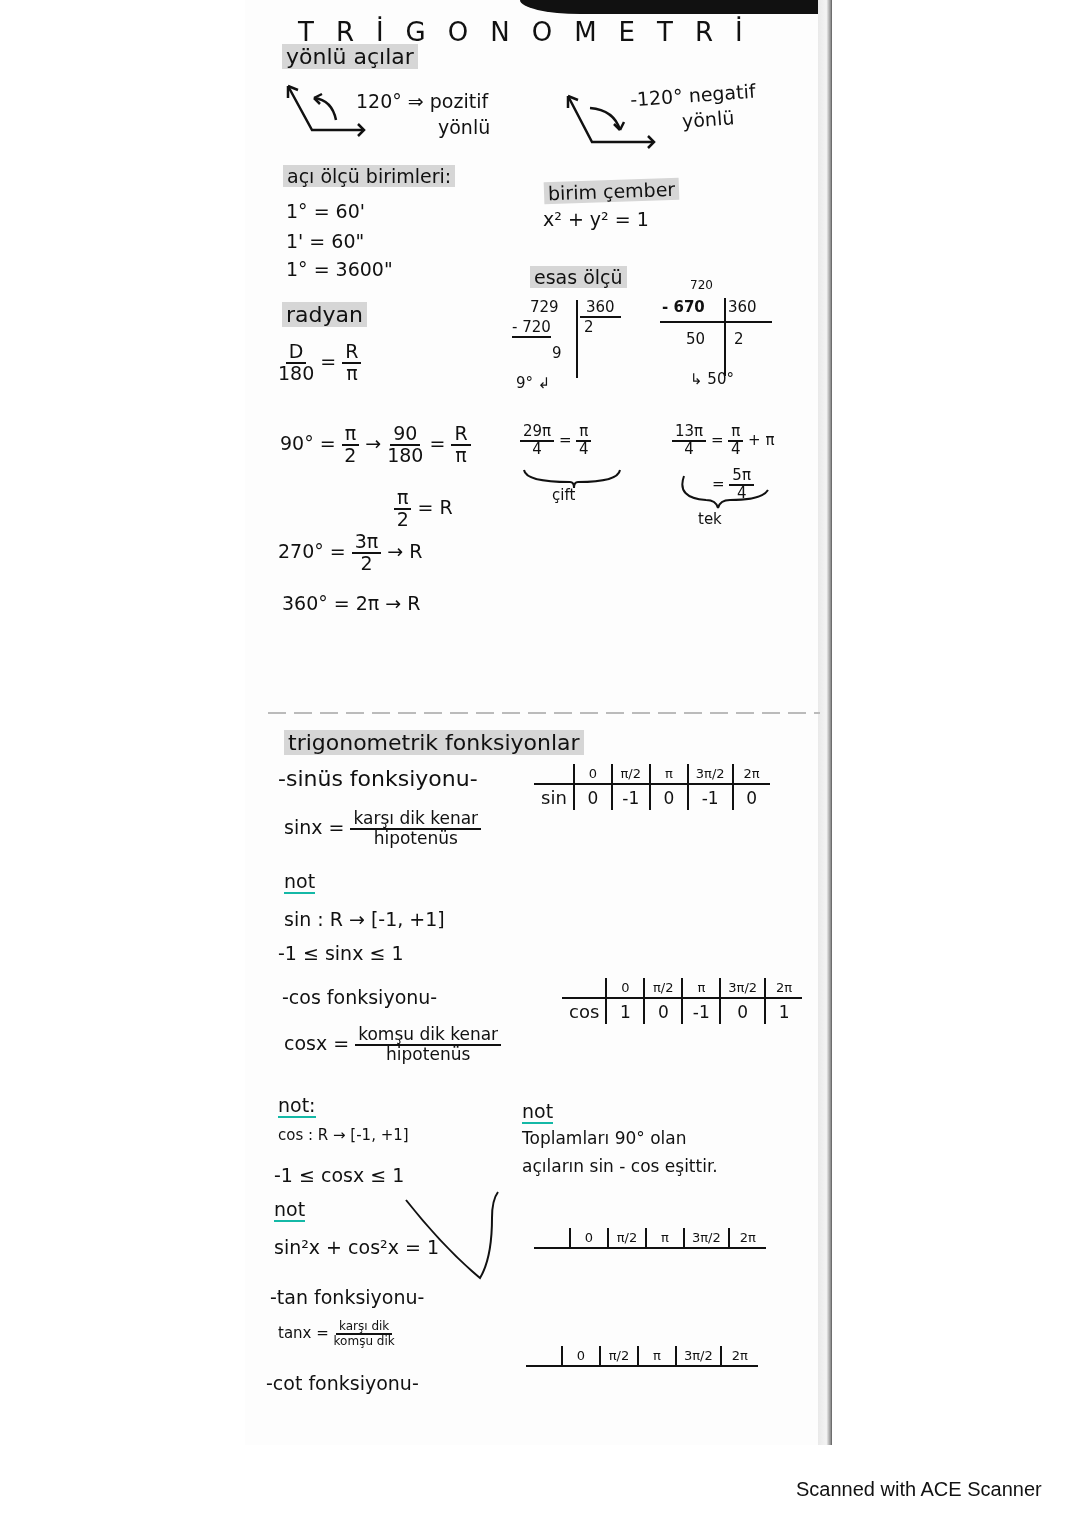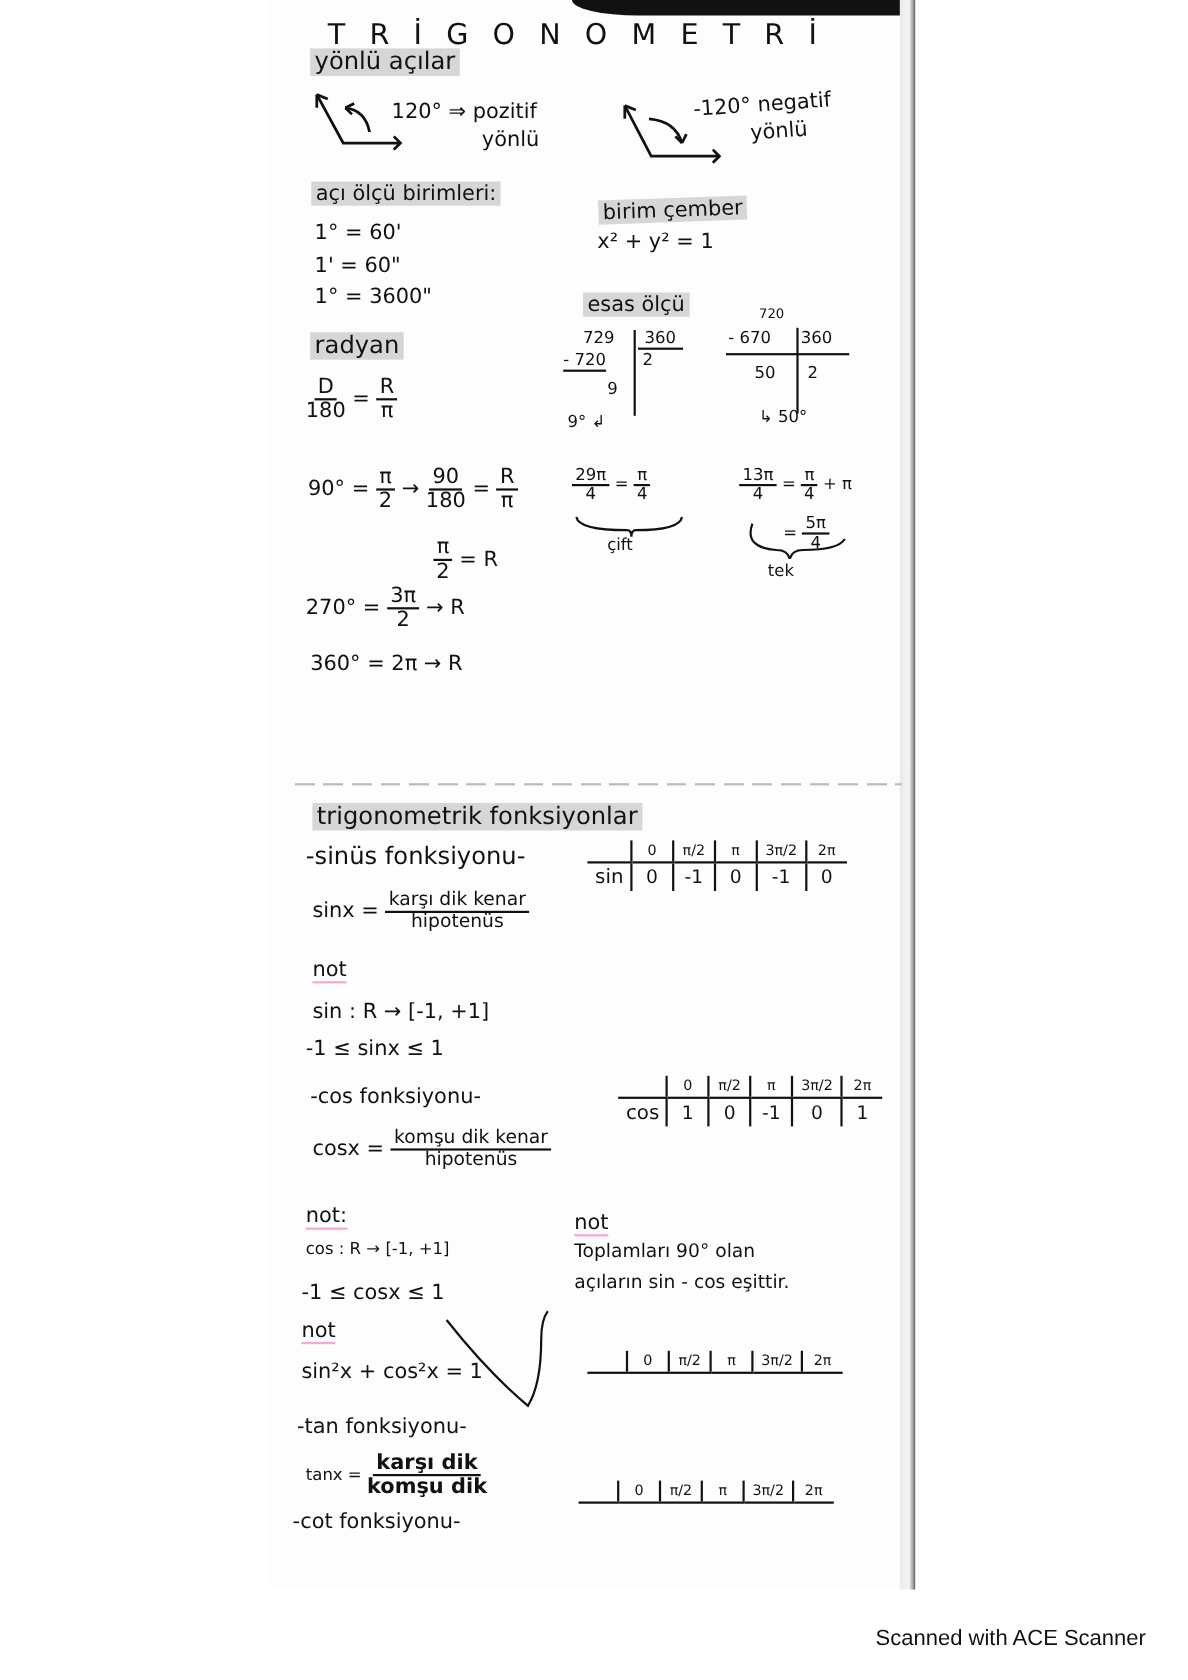--- a/index.html
+++ b/index.html
@@ -13,21 +13,21 @@
   .fold { position:absolute; left:268px; top:712px; width:552px; height:2px;
           background:repeating-linear-gradient(90deg,#bbb 0 18px,transparent 18px 26px); }
   .hw { position:absolute; font-family:"DejaVu Sans", sans-serif; white-space:nowrap; color:#111; }
   .hl { background:#d6d6d6; padding:0 4px; }
   .title { font-size:26px; letter-spacing:22px;margin-top:13px; }
   .h { font-size:22px; }
   .t { font-size:19px; }
   .s { font-size:15px; }
   .frac { display:inline-flex; flex-direction:column; align-items:center; vertical-align:middle; line-height:1.05; }
   .frac .num { border-bottom:2px solid #111; padding:0 3px; }
-  .under { border-bottom:2px solid #f9a8d4; }
+  .under { border-bottom:2px solid #14b8a6; }
   table.vt { position:absolute; border-collapse:collapse; font-size:17px; }
   table.vt td, table.vt th { border-left:2px solid #111; padding:2px 7px; text-align:center; font-weight:normal; min-width:22px; }
   table.vt th { border-bottom:2px solid #111; font-size:13px; }
   table.vt td.rl, table.vt th.rl { border-left:none; font-size:18px; padding-right:6px; }
   table.vt th.rl { border-bottom:2px solid #111; }
   .angle { position:absolute; }
   .footer { position:absolute; left:796px; top:1478px; font-family:"Liberation Sans", sans-serif; font-size:20px; color:#111; }
 </style>
 </head>
 <body>
@@ -130,21 +130,21 @@
   <div class="hw s" style="left:580px;top:298px;border-bottom:2px solid #111;padding:0 6px;">360</div>
   <div class="hw s" style="left:512px;top:318px;border-bottom:2px solid #111;">- 720</div>
   <div class="hw s" style="left:584px;top:318px;">2</div>
   <div class="hw s" style="left:552px;top:344px;">9</div>
   <div style="position:absolute;left:576px;top:300px;width:2px;height:78px;background:#111;"></div>
   <div class="hw s" style="left:516px;top:374px;">9° ↲</div>
 </div>
 
 <div>
   <div class="hw s" style="left:690px;top:278px;font-size:12px;">720</div>
-  <div class="hw s" style="left:662px;top:298px;">- 670</div>
+  <div class="hw s" style="left:662px;top:298px;font-weight:bold;">- 670</div>
   <div class="hw s" style="left:728px;top:298px;">360</div>
   <div style="position:absolute;left:660px;top:321px;width:112px;height:2px;background:#111;"></div>
   <div style="position:absolute;left:724px;top:298px;width:2px;height:78px;background:#111;"></div>
   <div class="hw s" style="left:686px;top:330px;">50</div>
   <div class="hw s" style="left:734px;top:330px;">2</div>
   <div class="hw s" style="left:690px;top:370px;">↳ 50°</div>
 </div>
 
 <div class="hw s" style="left:520px;top:424px;">
   <span class="frac">
@@ -260,21 +260,21 @@
 
 <div class="hw t under" style="left:274px;top:1198px;">not</div>
 <div class="hw t" style="left:274px;top:1236px;">sin²x + cos²x = 1</div>
 <svg class="angle" style="left:404px;top:1188px;" width="100" height="100">
   <path d="M2 12 Q40 60 76 90 Q88 70 88 30 Q88 12 94 4" stroke="#111" stroke-width="2" fill="none"></path>
 </svg>
 
 <div class="hw t" style="left:270px;top:1286px;">-tan fonksiyonu-</div>
 <div class="hw s" style="left:278px;top:1320px;">
   <span>tanx =</span>
-  <span class="frac" style="font-size:19px;font-weight:bold;">
+  <span class="frac" style="font-size:12px;">
       <span class="num">karşı dik</span>
       <span>komşu dik</span>
     </span>
 </div>
 <table class="vt" style="left:534px;top:1228px;">
   <tbody>
       <tr>
         <th class="rl"></th>
     <th>0</th>
     <th>π/2</th>

